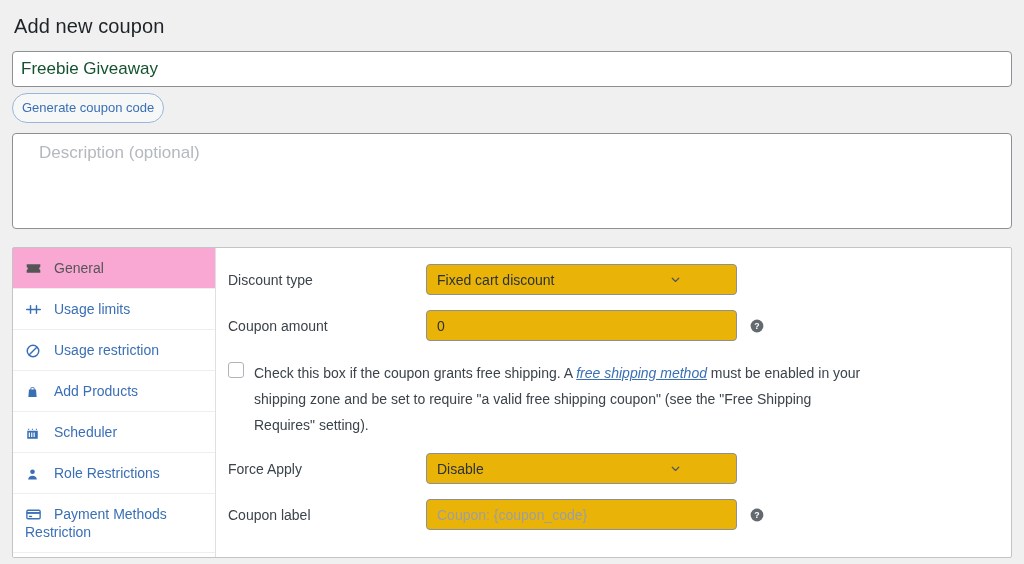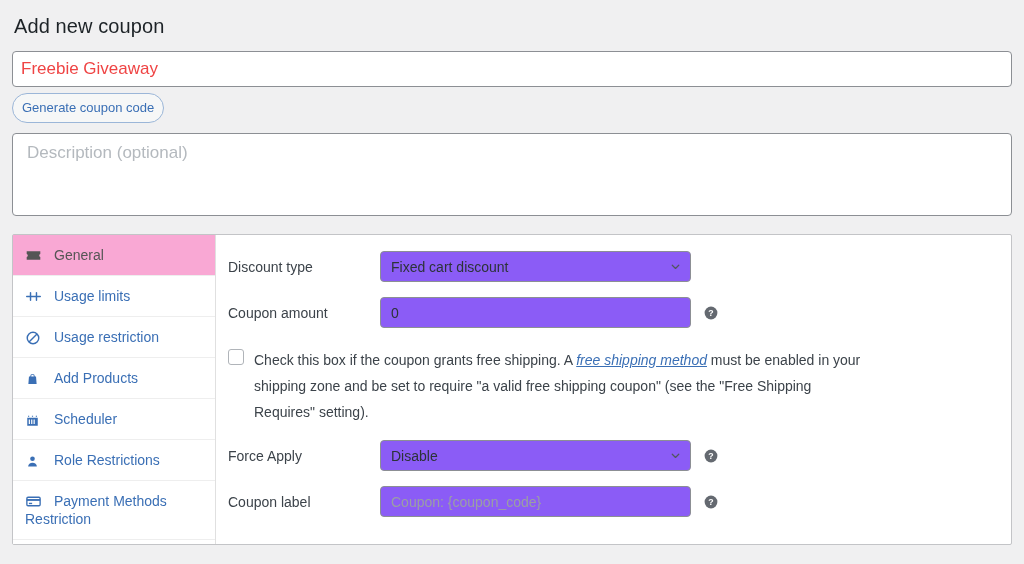--- a/index.html
+++ b/index.html
@@ -26,21 +26,21 @@
   }
 
   
   .title-input {
     display: block;
     width: 100%;
     height: 36px;
     padding: 3px 8px;
     font-family: "Liberation Sans", sans-serif;
     font-size: 17px;
-    color: #ef4444;
+    color: #14532d;
     background: #fff;
     border: 1px solid #8c8f94;
     border-radius: 4px;
     outline: none;
   }
 
   
   .gen-btn-row { padding-top: 6px; }
   .gen-btn {
     display: inline-block;
@@ -53,22 +53,22 @@
     border-radius: 15px;
     padding: 7px 9px 8px;
     cursor: pointer;
   }
 
   
   .desc-row { padding-top: 10px; }
   .desc-area {
     display: block;
     width: 100%;
-    height: 83px;
-    padding: 9px 14px;
+    height: 96px;
+    padding: 9px 26px;
     font-family: "Liberation Sans", sans-serif;
     font-size: 17px;
     color: #2c3338;
     background: #fff;
     border: 1px solid #8c8f94;
     border-radius: 4px;
     resize: none;
     outline: none;
     overflow: hidden;
   }
@@ -161,24 +161,25 @@
   }
   .field-ctrl { flex: 1; display: flex; align-items: flex-start; }
 
   .sel, .txt {
     width: 311px;
     height: 31px;
     padding: 0 10px;
     font-family: "Liberation Sans", sans-serif;
     font-size: 14px;
     color: #2c3338;
-    background: #8b5cf6;
+    background: #eab308;
     border: 1px solid #8c8f94;
     border-radius: 4px;
     outline: none;
+    margin-left: 46px;
   }
   .txt::placeholder { color: #9b9fa4; }
 
   .sel-wrap { position: relative; width: 311px; }
   .sel {
     width: 100%;
     -webkit-appearance: none;
     appearance: none;
     padding-right: 30px;
     cursor: pointer;

